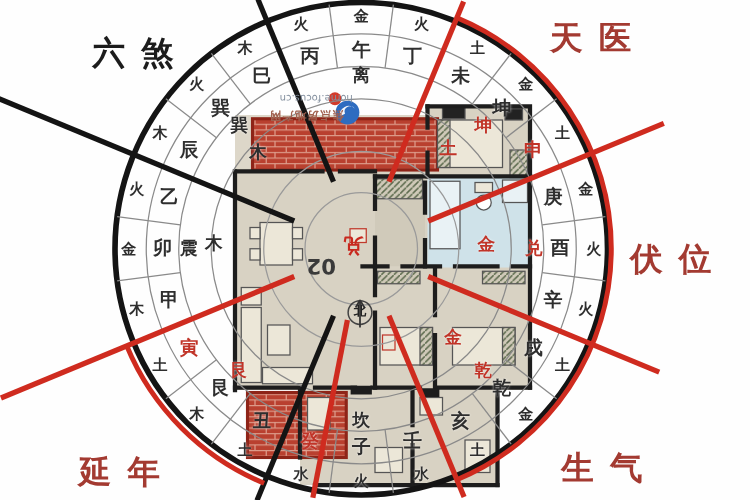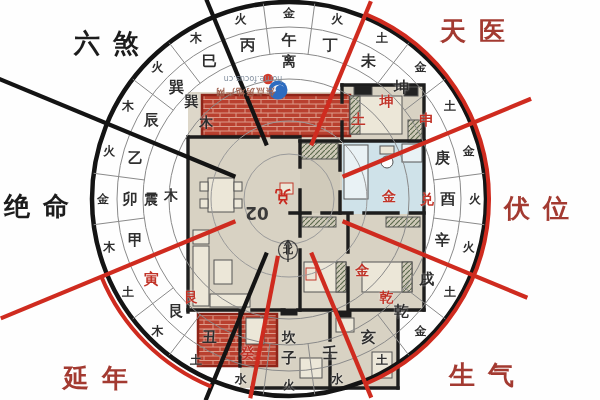--- a/index.html
+++ b/index.html
@@ -244,21 +244,20 @@
       <div class="rc tri" style="left: 362.373px; top: 269.855px; color: rgb(193, 52, 40);">金</div>
       <div class="rc tri" style="left: 206.357px; top: 121.934px; color: rgb(46, 46, 46);">木</div>
       <div class="rc tri" style="left: 171.072px; top: 194.882px; color: rgb(46, 46, 46);">木</div>
     </div>
 
   <div class="sector-label lab-black" style="left:74px;top:30px">六煞</div>
   <div class="sector-label lab-red" style="left:440px;top:18px">天医</div>
   <div class="sector-label lab-red" style="left:449px;top:362px">生气</div>
   <div class="sector-label lab-red" style="left:504px;top:195px">伏位</div>
   <div class="sector-label lab-red" style="left:63px;top:365px">延年</div>
-  <div class="sector-label lab-black" style="left:4px;top:193px">绝命</div>
 
   <div class="stamp gua" style="left:283px;top:196px">兑</div>
   <div class="stamp unit" style="left:257px;top:212px">02</div>
   <div class="north-label" style="left:288px;top:250px">北</div>
 
   <div class="wm url" style="left:253px;top:78px">home.focus.cn</div>
   <div class="wm site" style="left:245px;top:91px">焦点房地产网</div>
 
 </div>
 

